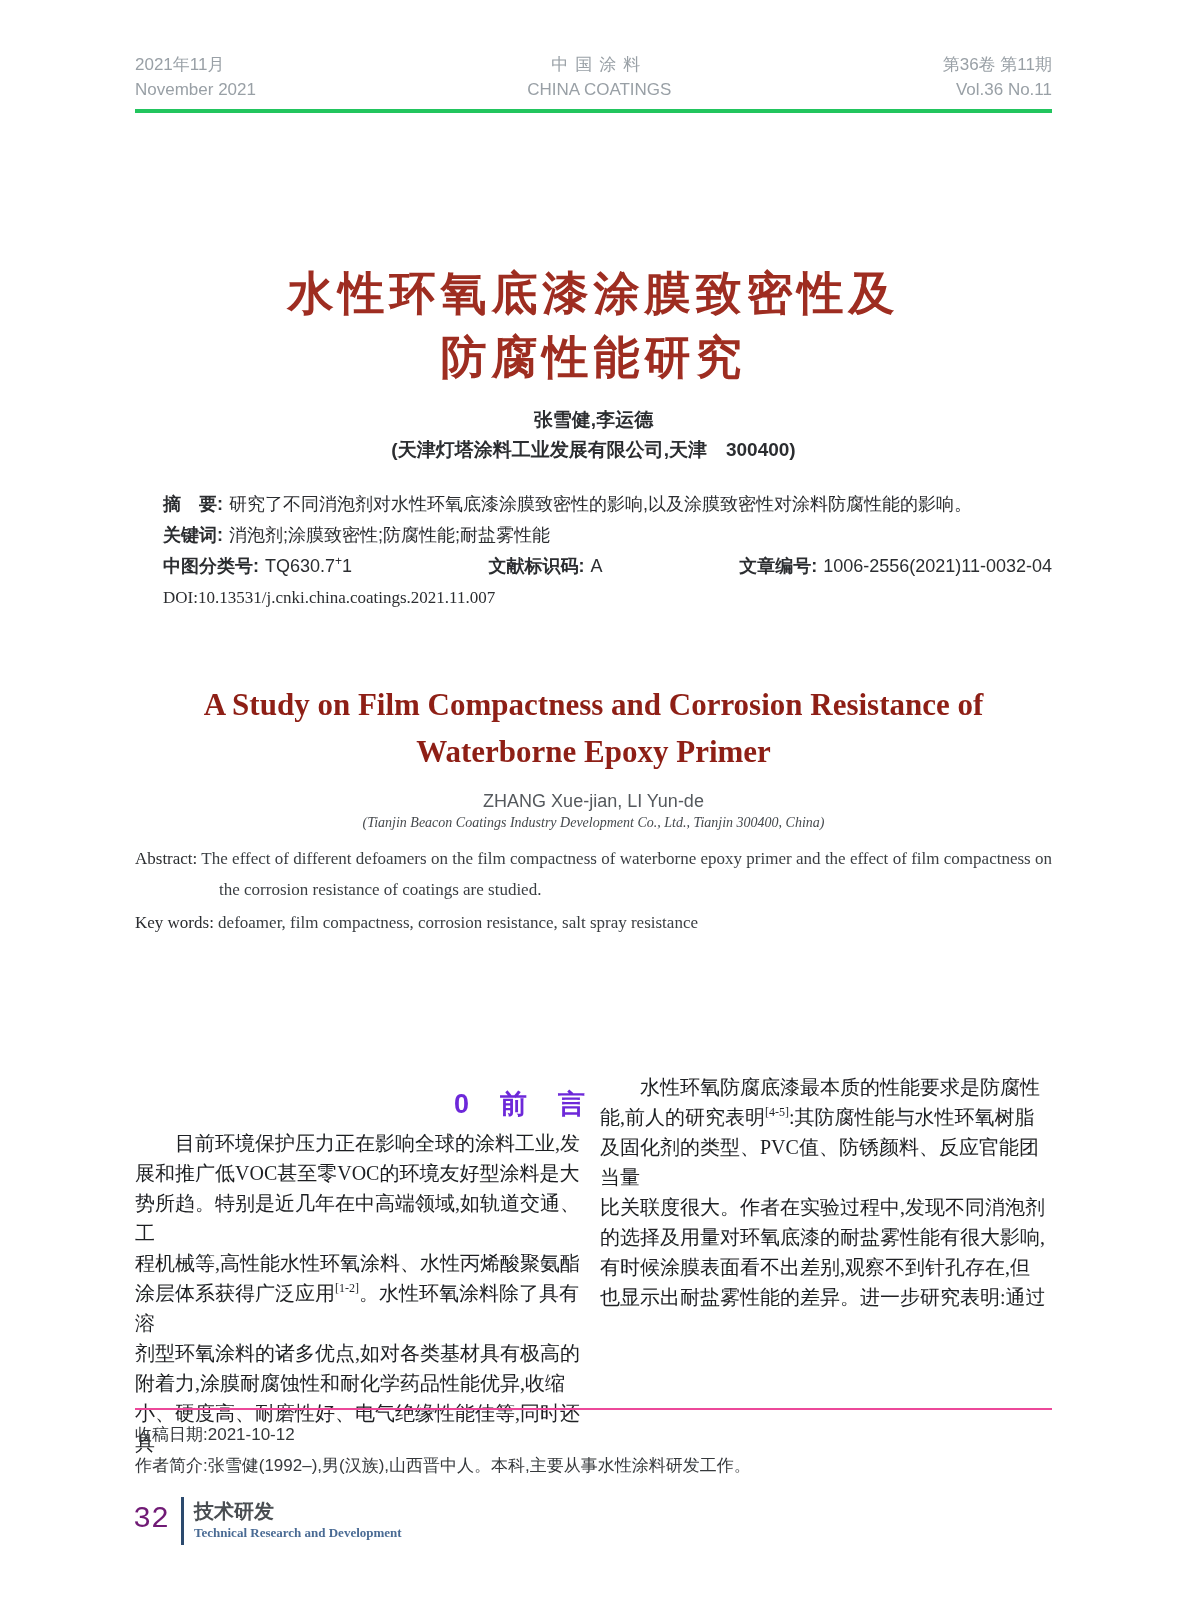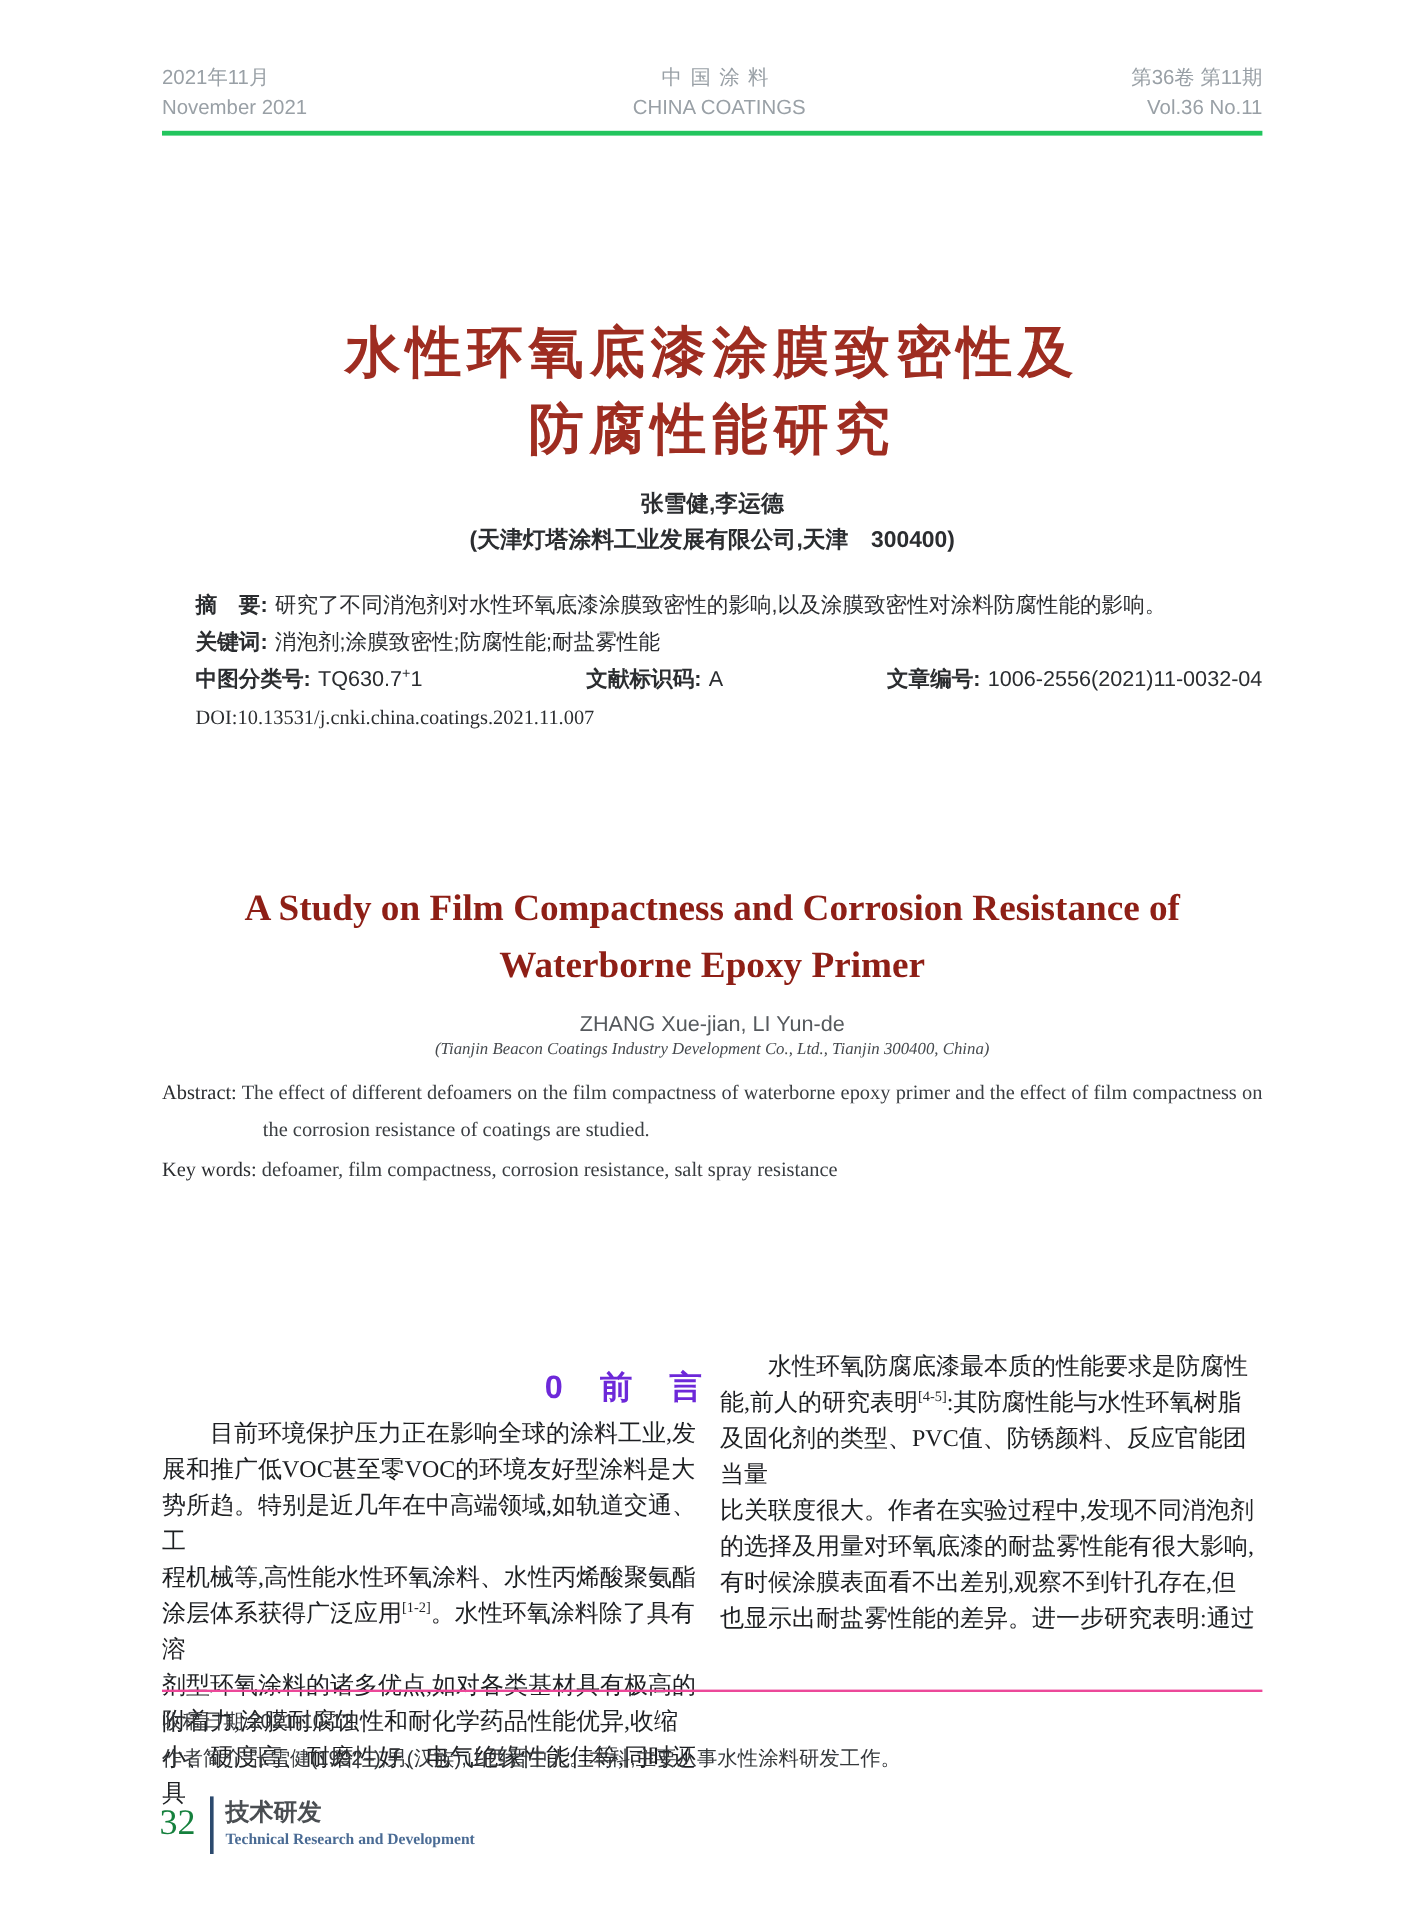--- a/index.html
+++ b/index.html
@@ -51,21 +51,21 @@
   .meta .lbl { font-weight: bold; margin-right: 6px; }
   .meta .clc-row { display: flex; justify-content: space-between; }
   .meta sup.plus { font-size: 12px; line-height: 0; vertical-align: super; }
   .doi {
     font-family: "Liberation Serif", "DejaVu Serif", serif;
     font-size: 17px; line-height: 31px; color: #2b2d30;
   }
 
   
   .title-en {
-    margin-top: 120px; text-align: center;
+    margin-top: 68px; text-align: center;
     font-family: "Liberation Serif", "DejaVu Serif", serif;
     font-weight: bold; color: #8e1f16;
     font-size: 31px; line-height: 47px;
   }
   .authors-en { margin-top: 16px; text-align: center; font-size: 18px; color: #55595d; }
   .affil-en {
     margin-top: 3px; text-align: center;
     font-family: "Liberation Serif", "DejaVu Serif", serif;
     font-style: italic; font-size: 14px; color: #45494d;
   }
@@ -106,22 +106,22 @@
     border-top: 2px solid #ec4899; padding-top: 9px;
     font-size: 17px; color: #35383b; line-height: 31px;
   }
 
   
   .pagefoot {
     position: absolute; top: 1497px; left: 133px;
     display: flex; align-items: center;
   }
   .pagefoot .pnum {
-    font-family: Liberation Serif, serif;
-    font-size: 30px; color: #15803d; padding-bottom: 4px;
+    font-family: Liberation Mono, monospace;
+    font-size: 30px; color: #701a75; padding-bottom: 4px;
   }
   .pagefoot .vbar { width: 3px; height: 48px; background: #2c4a6e; margin: 0 10px 0 12px; }
   .pagefoot .coltitle { display: flex; flex-direction: column; justify-content: center; }
   .pagefoot .zh { font-size: 20px; font-weight: bold; color: #4a4e52; line-height: 24px; }
   .pagefoot .en {
     font-family: "Liberation Serif", "DejaVu Serif", serif;
     font-weight: bold; font-size: 13px; color: #4a6b94; line-height: 20px;
   }
 </style>
 </head>

